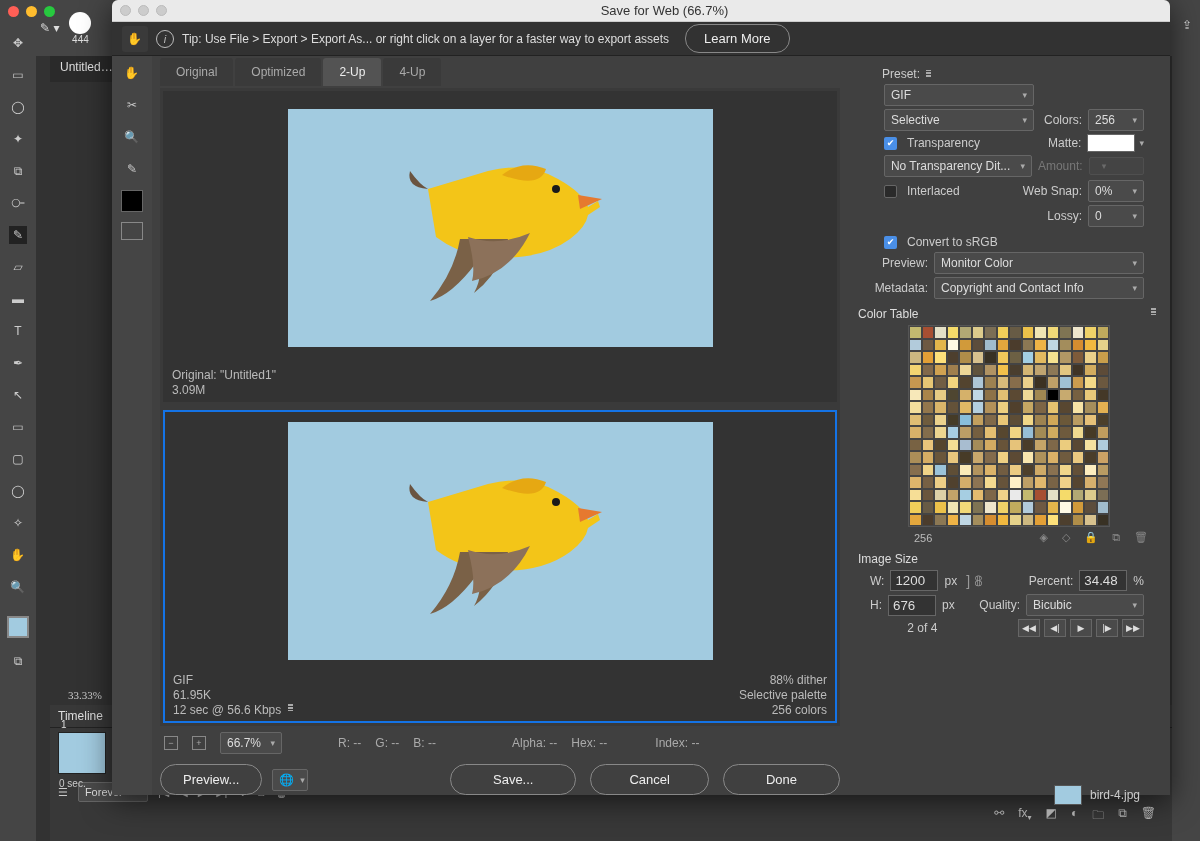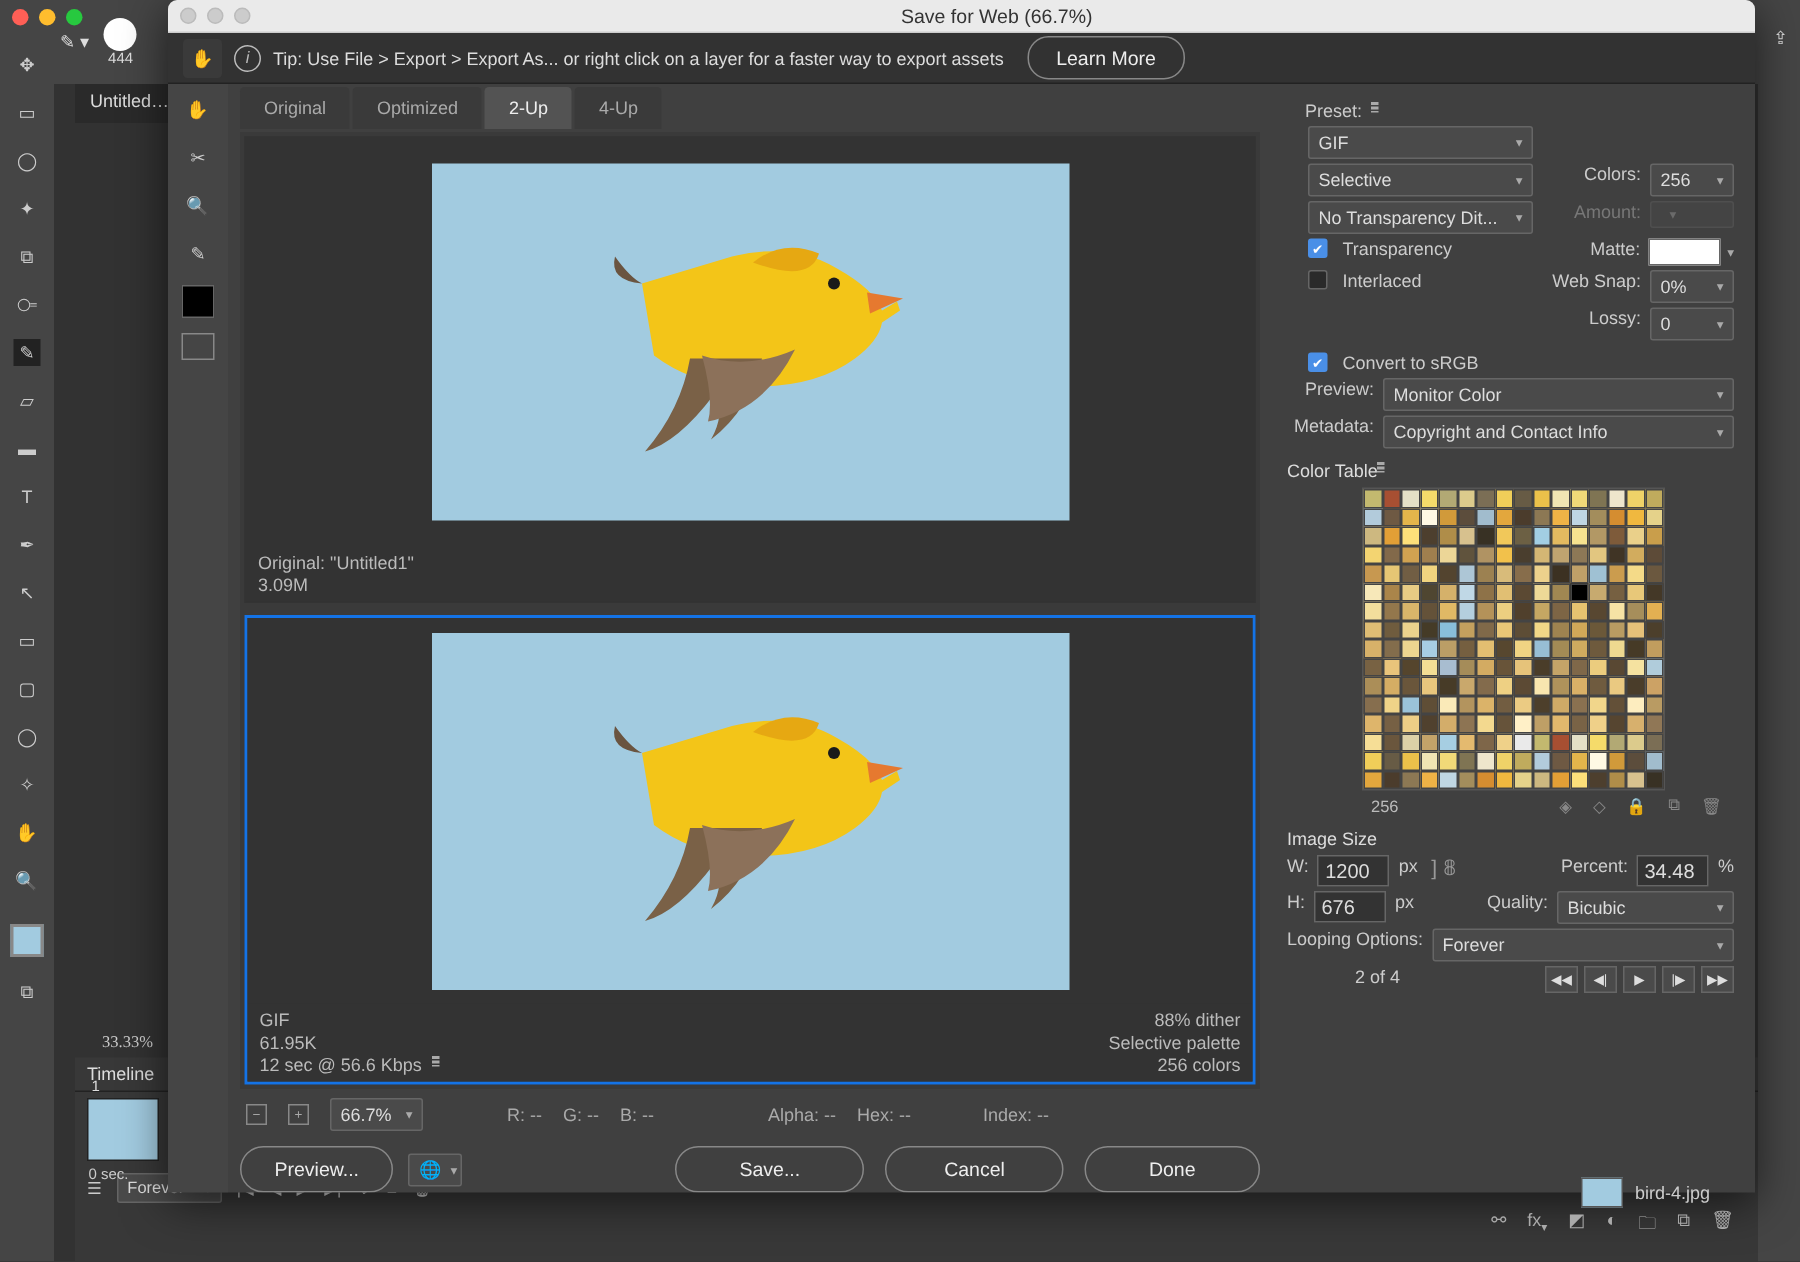--- a/index.html
+++ b/index.html
@@ -29,21 +29,21 @@
 .img-wrap { flex:1; display:flex; align-items:center; justify-content:center; background:#333; }
 .bird-canvas { width: 425px; height: 238px; background: #a2cbe0; position: relative; }
 .pane-info { display:flex; justify-content:space-between; padding:4px 8px; color:#bbb; font-size:12px; background:#333; }
 .pane-info .left { display:flex; flex-direction:column; gap:1px; }
 .pane-info .right { display:flex; flex-direction:column; gap:1px; align-items:flex-end; }
 .bottom-row { display:flex; align-items:center; gap:14px; padding:6px 4px; color:#aaa; font-size:12px; }
 .bottom-controls { margin-top:4px; display:flex; align-items:center; gap:10px; }
 .btn { padding: 7px 22px; border:1px solid #888; border-radius:16px; color:#eee; background:transparent; font-size:13px; }
 .btn-group { margin-left:auto; display:flex; gap:14px; }
 .settings-col { width: 320px; padding: 8px 14px 8px 8px; overflow:hidden; }
-.row { display:flex; align-items:flex-start; gap:6px; margin:3px 0; }
+.row { display:flex; align-items:center; gap:6px; margin:3px 12px; }
 .lbl { color: #ccc; text-align: right; }
 .select { background: #4a4a4a; border: 1px solid #666; color: #ddd; padding: 3px 6px; border-radius:2px; display:flex; align-items:center; justify-content:space-between; }
 .select::after { content:"▾"; color:#aaa; font-size:9px; margin-left:6px; }
 .input { background:#333; border:1px solid #666; color:#ddd; padding:2px 4px; width:48px; }
 .checkbox { width:13px; height:13px; background:#4a8fe7; border-radius:2px; display:flex; align-items:center; justify-content:center; margin-right:4px; }
 .checkbox::after { content:"✔"; color:#fff; font-size:9px; }
 .checkbox.unchecked { background:#2a2a2a; border:1px solid #666; }
 .checkbox.unchecked::after { content:""; }
 .color-table { width: 202px; height: 202px; display:grid; grid-template-columns: repeat(16,1fr); grid-auto-rows: 1fr; margin: 4px 0 4px 50px; border:1px solid #555; }
 .color-table div { border:0.5px solid #444; }
@@ -268,36 +268,36 @@
         <div class="select" style="width:150px">GIF</div>
       </div>
       <div class="row">
         <span style="width:8px"></span>
         <div class="select" style="width:150px">Selective</div>
         <span class="lbl" style="margin-left:auto">Colors:</span>
         <div class="select" style="width:56px">256</div>
       </div>
       <div class="row">
         <span style="width:8px"></span>
-        <div class="select" style="width:150px">No Transparency Dit...</div>
-        <span class="lbl" style="margin-left:auto;color:#777">Amount:</span>
-        <div class="select" style="width:56px;opacity:0.4"></div>
-      </div>
-      <div class="row">
-        <span style="width:8px"></span>
         <div class="checkbox"></div>
         <span>Transparency</span>
         <span class="lbl" style="margin-left:auto">Matte:</span>
         <div class="pair">
             <div class="matte-swatch"></div>
             <span style="color:#aaa;font-size:9px">▾</span>
           </div>
       </div>
       <div class="row">
         <span style="width:8px"></span>
+        <div class="select" style="width:150px">No Transparency Dit...</div>
+        <span class="lbl" style="margin-left:auto;color:#777">Amount:</span>
+        <div class="select" style="width:56px;opacity:0.4"></div>
+      </div>
+      <div class="row">
+        <span style="width:8px"></span>
         <div class="checkbox unchecked"></div>
         <span>Interlaced</span>
         <span class="lbl" style="margin-left:auto">Web Snap:</span>
         <div class="select" style="width:56px">0%</div>
       </div>
       <div class="row">
         <span class="lbl" style="margin-left:auto">Lossy:</span>
         <div class="select" style="width:56px">0</div>
       </div>
 
@@ -308,21 +308,21 @@
       </div>
       <div class="row">
         <span class="lbl" style="width:58px">Preview:</span>
         <div class="select" style="flex:1">Monitor Color</div>
       </div>
       <div class="row">
         <span class="lbl" style="width:58px">Metadata:</span>
         <div class="select" style="flex:1">Copyright and Contact Info</div>
       </div>
 
-      <div class="section-head" style="display:flex;">
+      <div class="section-head" style="display:flex;justify-content:space-between">
         <span>Color Table</span>
         <span class="menu-strip">
             <span></span>
             <span></span>
             <span></span>
           </span>
       </div>
       <div class="color-table" id="color-table">
           <div style="background: rgb(195, 185, 111);"></div>
           <div style="background: rgb(167, 79, 50);"></div>
@@ -604,24 +604,20 @@
       </div>
       <div class="row">
         <span class="lbl">H:</span>
         <input class="input" value="676" style="">
         <span>px</span>
         <span class="lbl" style="margin-left:auto">Quality:</span>
         <div class="select" style="width:118px">Bicubic</div>
       </div>
 
       <div class="row">
-        <span class="lbl">Looping Options:</span>
-        <div class="select" style="flex:1">Forever</div>
-      </div>
-      <div class="row">
         <span style="margin:0 auto">2 of 4</span>
         <div class="anim-controls">
           <div class="anim-btn">◀◀</div>
           <div class="anim-btn">◀|</div>
           <div class="anim-btn">▶</div>
           <div class="anim-btn">|▶</div>
           <div class="anim-btn">▶▶</div>
         </div>
       </div>
     </div>

